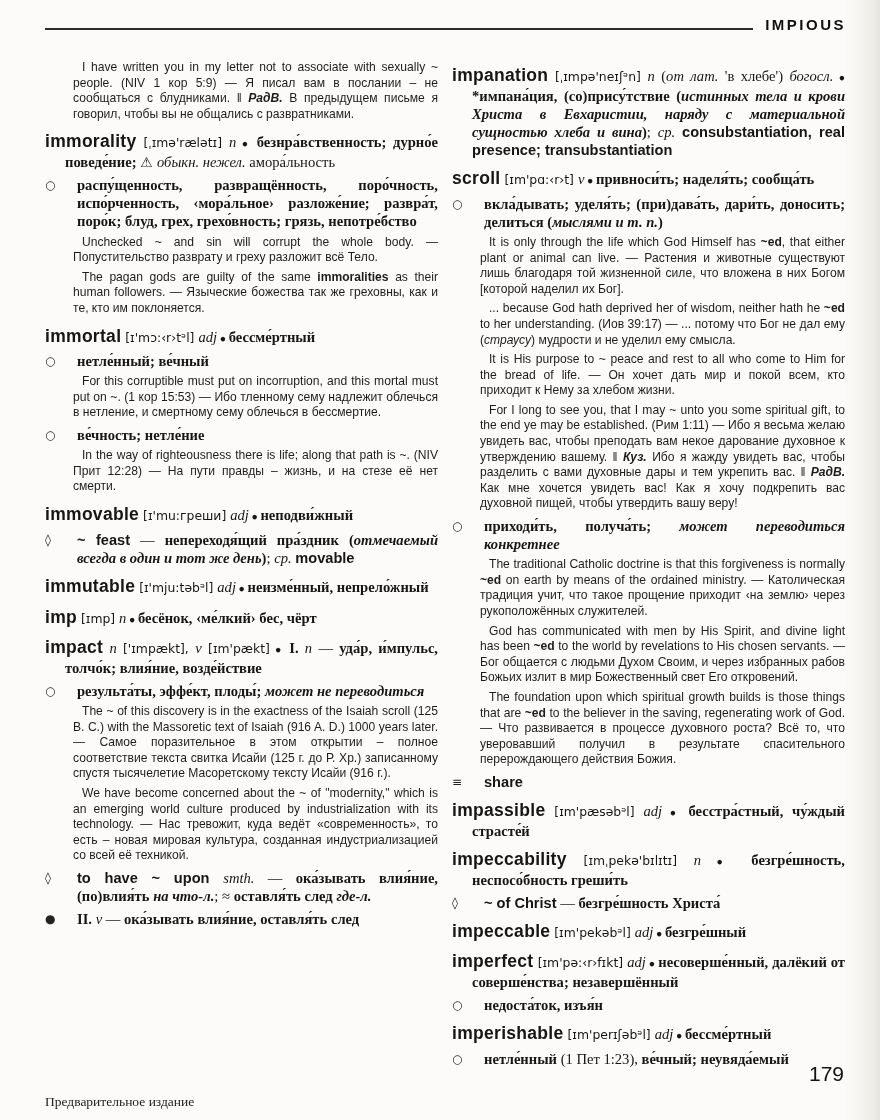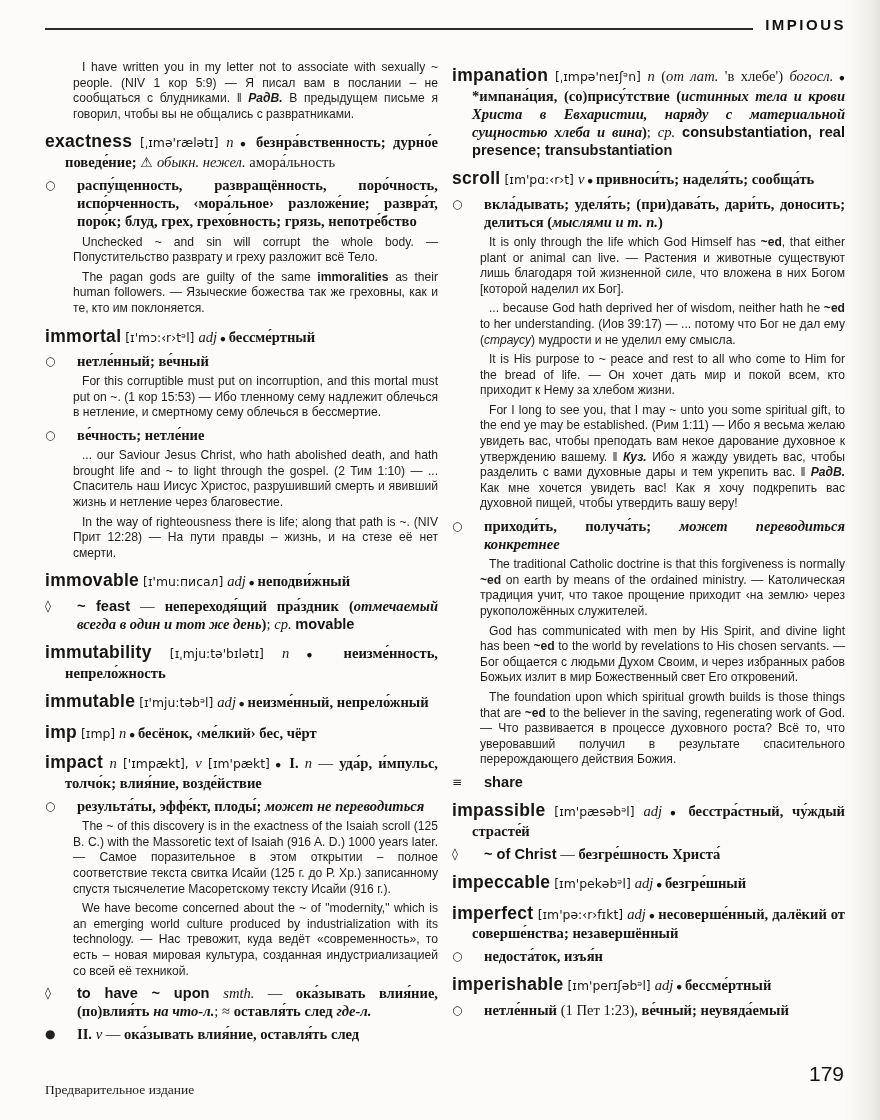--- a/index.html
+++ b/index.html
@@ -58,66 +58,64 @@
   .seg-bold{font-weight:700;}
   .seg-italic{font-style:italic;}
   .seg-bolditalic{font-weight:700;font-style:italic;}
   .seg-sans{font-family:"Liberation Sans","DejaVu Sans",sans-serif;margin-top:8px;}
   .seg-sansbold{font-family:"Liberation Sans","DejaVu Sans",sans-serif;font-weight:700;}
   .seg-sansitalic{font-family:"Liberation Sans","DejaVu Sans",sans-serif;font-style:italic;}
   .seg-bullet{font-size:.72em;}
   .seg-warning{font-family:"DejaVu Sans",sans-serif;font-size:.95em;}
   
   .ftr-edition{
-    position:absolute;left:45px;bottom:22px;
+    position:absolute;left:45px;bottom:10px;
     font-family:"Liberation Serif","DejaVu Serif",serif;
     font-size:13.5px;color:#222;
   }
   .ftr-page{
     position:absolute;right:36px;bottom:34px;
     font-family:"Liberation Sans",sans-serif;
     font-size:21px;color:#111;
   }
 </style>
 </head>
 <body>
 
 <div class="page">
   <div class="hdr">
     <div class="hdr-rule"></div>
     <span class="hdr-word">IMPIOUS</span>
   </div>
 
   <div class="col col-left" id="col-left">
       <div class="blk blk-example"><span class="seg-sans">I have written you in my letter not to associate with sexually ~ people. (NIV 1 кор 5:9) — Я писал вам в послании – не сообщаться с блудниками. ‖ </span><span class="seg-bolditalic">РадВ.</span><span class="seg-sans"> В предыдущем письме я говорил, чтобы вы не общались с развратниками.</span></div>
-      <div class="blk blk-entry"><span class="seg-headword">exactness</span><span class="seg-phonetic"> [ˌɪmə'rælətɪ] </span><span class="seg-italic">n</span><span class="seg-bullet"> ● </span><span class="seg-bold">безнра́вственность; дурно́е поведе́ние; </span><span class="seg-warning">⚠ </span><span class="seg-italic">обыкн. нежел. </span><span class="seg-plain">амора́льность</span></div>
+      <div class="blk blk-entry"><span class="seg-headword">immorality</span><span class="seg-phonetic"> [ˌɪmə'rælətɪ] </span><span class="seg-italic">n</span><span class="seg-bullet"> ● </span><span class="seg-bold">безнра́вственность; дурно́е поведе́ние; </span><span class="seg-warning">⚠ </span><span class="seg-italic">обыкн. нежел. </span><span class="seg-plain">амора́льность</span></div>
       <div class="blk blk-marker">
         <span class="mk">○</span>
         <span class="mtext"><span class="seg-bold">распу́щенность, развращённость, поро́чность, испо́рченность, ‹мора́льное› разложе́ние; развра́т, поро́к; блуд, грех, грехо́вность; грязь, непотре́бство</span></span>
       </div>
       <div class="blk blk-example"><span class="seg-sans">Unchecked ~ and sin will corrupt the whole body. — Попустительство разврату и греху разложит всё Тело.</span></div>
       <div class="blk blk-example"><span class="seg-sans">The pagan gods are guilty of the same </span><span class="seg-sansbold">immoralities</span><span class="seg-sans"> as their human followers. — Языческие божества так же греховны, как и те, кто им поклоняется.</span></div>
       <div class="blk blk-entry"><span class="seg-headword">immortal</span><span class="seg-phonetic"> [ɪ'mɔ:‹r›tᵊl] </span><span class="seg-italic">adj</span><span class="seg-bullet"> ● </span><span class="seg-bold">бессме́ртный</span></div>
       <div class="blk blk-marker">
         <span class="mk">○</span>
         <span class="mtext"><span class="seg-bold">нетле́нный; ве́чный</span></span>
       </div>
       <div class="blk blk-example"><span class="seg-sans">For this corruptible must put on incorruption, and this mortal must put on ~. (1 кор 15:53) — Ибо тленному сему надлежит облечься в нетление, и смертному сему облечься в бессмертие.</span></div>
       <div class="blk blk-marker">
         <span class="mk">○</span>
         <span class="mtext"><span class="seg-bold">ве́чность; нетле́ние</span></span>
       </div>
-      <div class="blk blk-example"><span class="seg-sans">... our Saviour Jesus Christ, who hath abolished death, and hath brought life and ~ to light through the gospel. (2 Тим 1:10) — ... Спаситель наш Иисус Христос, разрушивший смерть и явивший жизнь и нетление через благовестие.</span></div>
       <div class="blk blk-example"><span class="seg-sans">In the way of righteousness there is life; along that path is ~. (NIV Прит 12:28) — На пути правды – жизнь, и на стезе её нет смерти.</span></div>
-      <div class="blk blk-entry"><span class="seg-headword">immovable</span><span class="seg-phonetic"> [ɪ'mu:писал] </span><span class="seg-italic">adj</span><span class="seg-bullet"> ● </span><span class="seg-bold">неподви́жный</span></div>
+      <div class="blk blk-entry"><span class="seg-headword">immovable</span><span class="seg-phonetic"> [ɪ'mu:греши] </span><span class="seg-italic">adj</span><span class="seg-bullet"> ● </span><span class="seg-bold">неподви́жный</span></div>
       <div class="blk blk-marker">
         <span class="mk">◊</span>
         <span class="mtext"><span class="seg-sansbold">~ feast</span><span class="seg-plain"> — </span><span class="seg-bold">непереходя́щий пра́здник (</span><span class="seg-bolditalic">отмечаемый всегда в один и тот же день</span><span class="seg-bold">)</span><span class="seg-plain">; </span><span class="seg-italic">ср.</span><span class="seg-plain"> </span><span class="seg-sansbold">movable</span></span>
       </div>
-      <div class="blk blk-entry"><span class="seg-headword">immutability</span><span class="seg-phonetic"> [ɪˌmju:tə'bɪlətɪ] </span><span class="seg-italic">n</span><span class="seg-bullet"> ● </span><span class="seg-bold">неизме́нность, непрело́жность</span></div>
       <div class="blk blk-entry"><span class="seg-headword">immutable</span><span class="seg-phonetic"> [ɪ'mju:təbᵊl] </span><span class="seg-italic">adj</span><span class="seg-bullet"> ● </span><span class="seg-bold">неизме́нный, непрело́жный</span></div>
       <div class="blk blk-entry"><span class="seg-headword">imp</span><span class="seg-phonetic"> [ɪmp] </span><span class="seg-italic">n</span><span class="seg-bullet"> ● </span><span class="seg-bold">бесёнок, ‹ме́лкий› бес, чёрт</span></div>
       <div class="blk blk-entry"><span class="seg-headword">impact</span><span class="seg-italic"> n </span><span class="seg-phonetic">['ɪmpækt], </span><span class="seg-italic">v </span><span class="seg-phonetic">[ɪm'pækt]</span><span class="seg-bullet"> ● </span><span class="seg-bold">I. </span><span class="seg-italic">n</span><span class="seg-plain"> — </span><span class="seg-bold">уда́р, и́мпульс, толчо́к; влия́ние, возде́йствие</span></div>
       <div class="blk blk-marker">
         <span class="mk">○</span>
         <span class="mtext"><span class="seg-bold">результа́ты, эффе́кт, плоды́; </span><span class="seg-bolditalic">может не переводиться</span></span>
       </div>
       <div class="blk blk-example"><span class="seg-sans">The ~ of this discovery is in the exactness of the Isaiah scroll (125 B. C.) with the Massoretic text of Isaiah (916 A. D.) 1000 years later. — Самое поразительное в этом открытии – полное соответствие текста свитка Исайи (125 г. до Р. Хр.) записанному спустя тысячелетие Масоретскому тексту Исайи (916 г.).</span></div>
       <div class="blk blk-example"><span class="seg-sans">We have become concerned about the ~ of "modernity," which is an emerging world culture produced by industrialization with its technology. — Нас тревожит, куда ведёт «современность», то есть – новая мировая культура, созданная индустриализацией со всей её техникой.</span></div>
       <div class="blk blk-marker">
@@ -145,20 +143,21 @@
         <span class="mtext"><span class="seg-bold">приходи́ть, получа́ть; </span><span class="seg-bolditalic">может переводиться конкретнее</span></span>
       </div>
       <div class="blk blk-example"><span class="seg-sans">The traditional Catholic doctrine is that this forgiveness is normally </span><span class="seg-sansbold">~ed</span><span class="seg-sans"> on earth by means of the ordained ministry. — Католическая традиция учит, что такое прощение приходит ‹на землю› через рукоположённых служителей.</span></div>
       <div class="blk blk-example"><span class="seg-sans">God has communicated with men by His Spirit, and divine light has been </span><span class="seg-sansbold">~ed</span><span class="seg-sans"> to the world by revelations to His chosen servants. — Бог общается с людьми Духом Своим, и через избранных рабов Божьих излит в мир Божественный свет Его откровений.</span></div>
       <div class="blk blk-example"><span class="seg-sans">The foundation upon which spiritual growth builds is those things that are </span><span class="seg-sansbold">~ed</span><span class="seg-sans"> to the believer in the saving, regenerating work of God. — Что развивается в процессе духовного роста? Всё то, что уверовавший получил в результате спасительного перерождающего действия Божия.</span></div>
       <div class="blk blk-marker">
         <span class="mk">≡</span>
         <span class="mtext"><span class="seg-sansbold">share</span></span>
       </div>
       <div class="blk blk-entry"><span class="seg-headword">impassible</span><span class="seg-phonetic"> [ɪm'pæsəbᵊl] </span><span class="seg-italic">adj</span><span class="seg-bullet"> ● </span><span class="seg-bold">бесстра́стный, чу́ждый страсте́й</span></div>
+      <div class="blk blk-entry"><span class="seg-headword">impeccability</span><span class="seg-phonetic"> [ɪmˌpekə'bɪlɪtɪ] </span><span class="seg-italic">n</span><span class="seg-bullet"> ● </span><span class="seg-bold">безгре́шность, неспосо́бность греши́ть</span></div>
       <div class="blk blk-marker">
         <span class="mk">◊</span>
         <span class="mtext"><span class="seg-sansbold">~ of Christ</span><span class="seg-plain"> — </span><span class="seg-bold">безгре́шность Христа́</span></span>
       </div>
       <div class="blk blk-entry"><span class="seg-headword">impeccable</span><span class="seg-phonetic"> [ɪm'pekəbᵊl] </span><span class="seg-italic">adj</span><span class="seg-bullet"> ● </span><span class="seg-bold">безгре́шный</span></div>
       <div class="blk blk-entry"><span class="seg-headword">imperfect</span><span class="seg-phonetic"> [ɪm'pə:‹r›fɪkt] </span><span class="seg-italic">adj</span><span class="seg-bullet"> ● </span><span class="seg-bold">несоверше́нный, далёкий от соверше́нства; незавершённый</span></div>
       <div class="blk blk-marker">
         <span class="mk">○</span>
         <span class="mtext"><span class="seg-bold">недоста́ток, изъя́н</span></span>
       </div>

